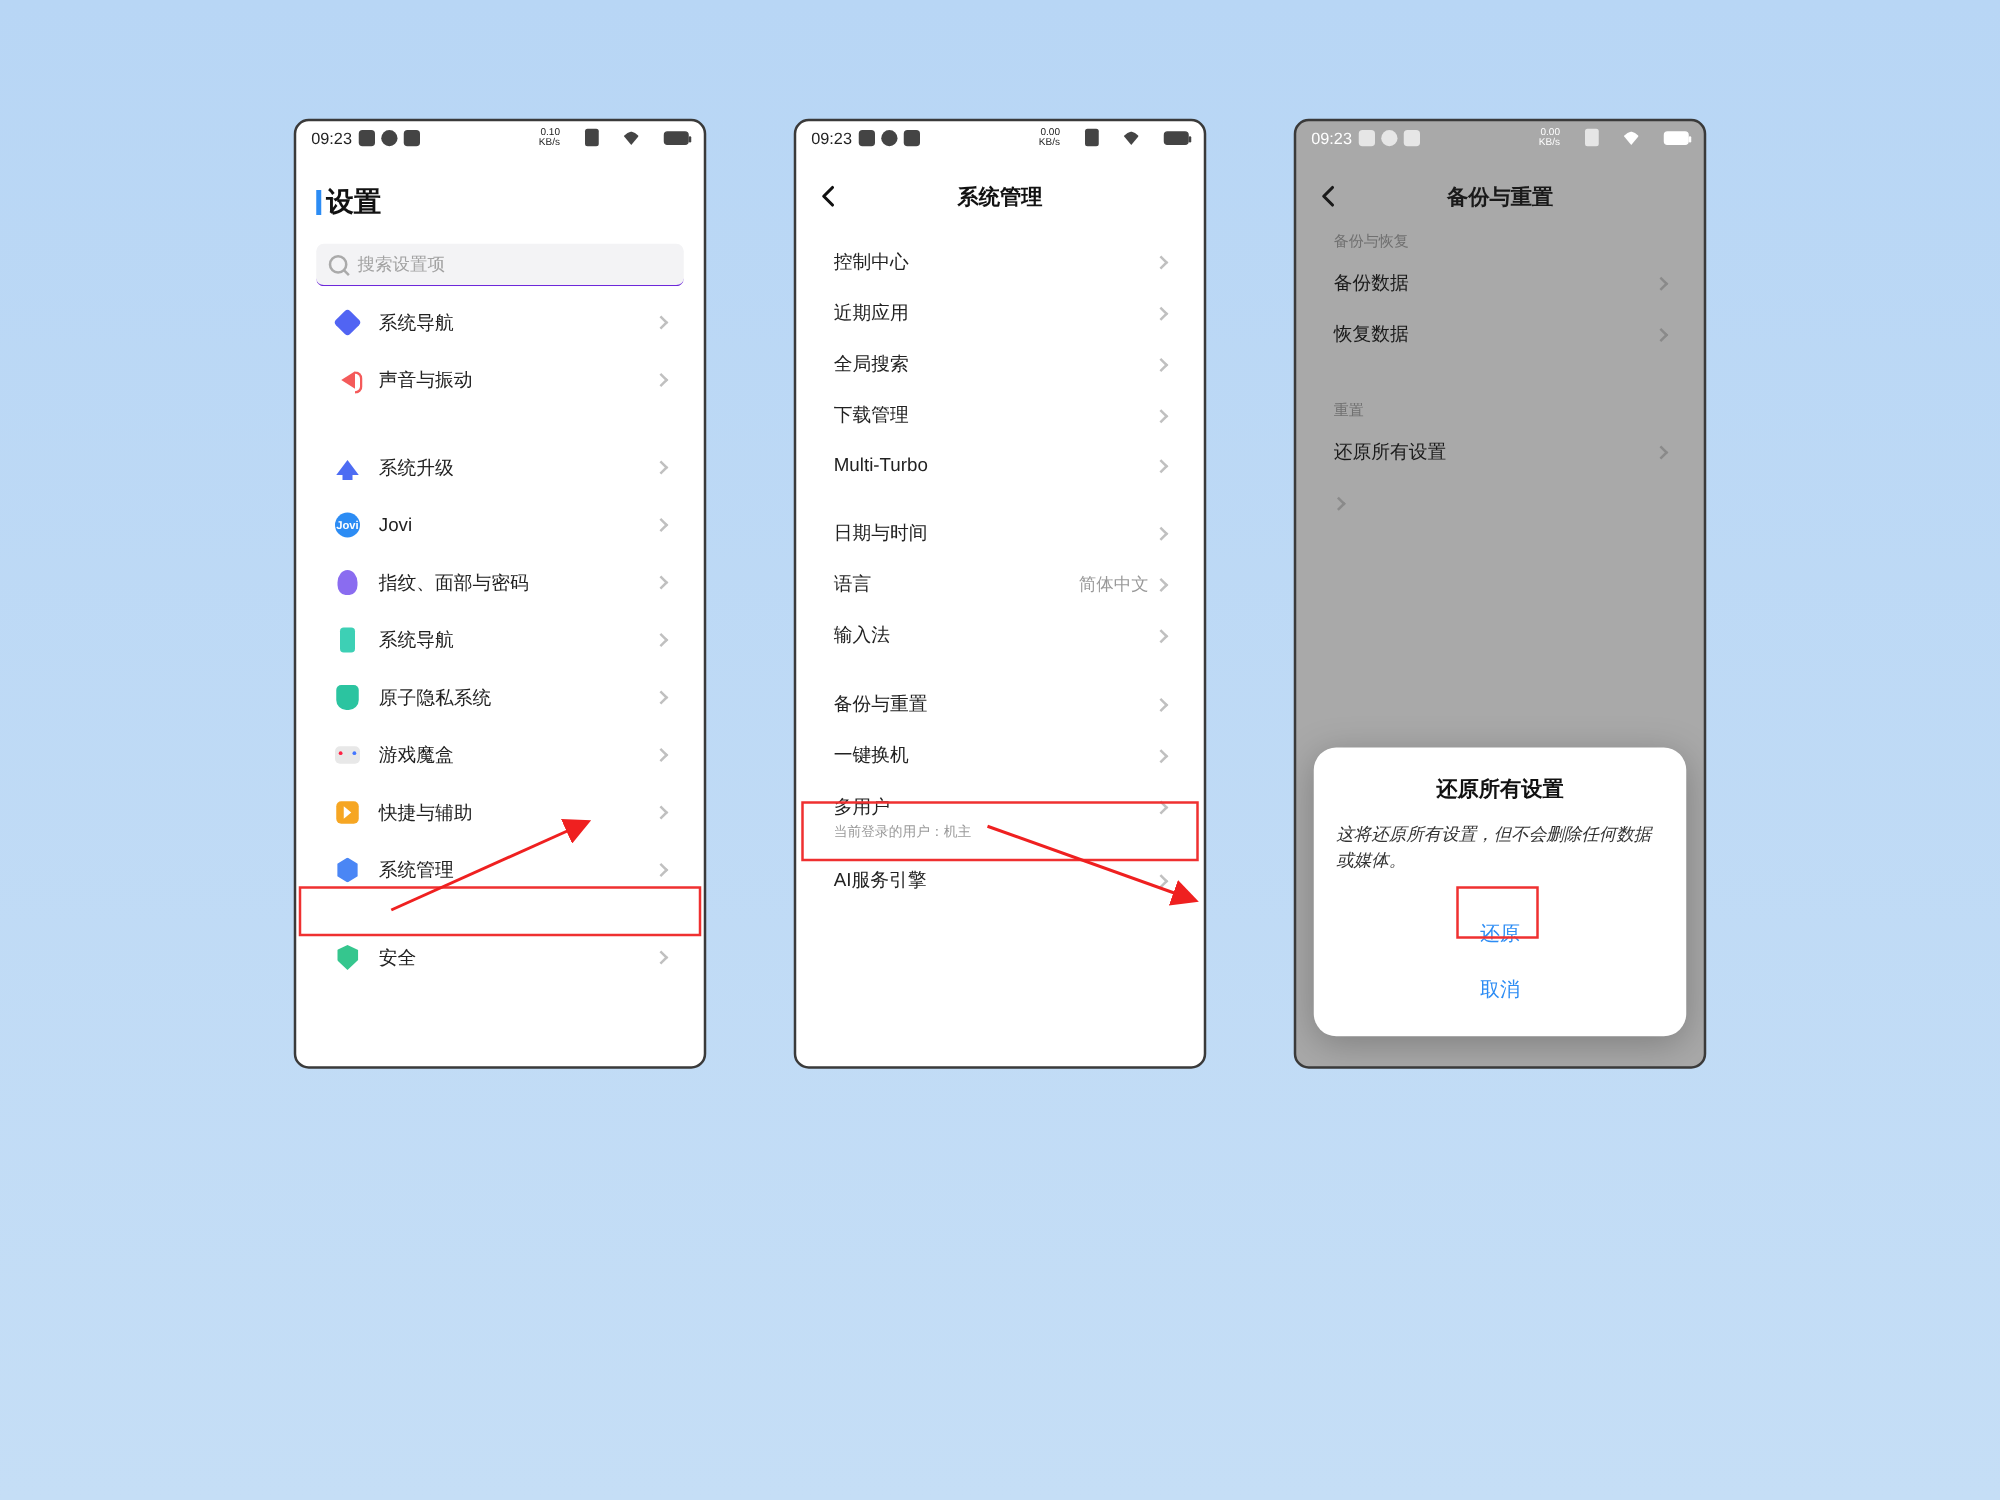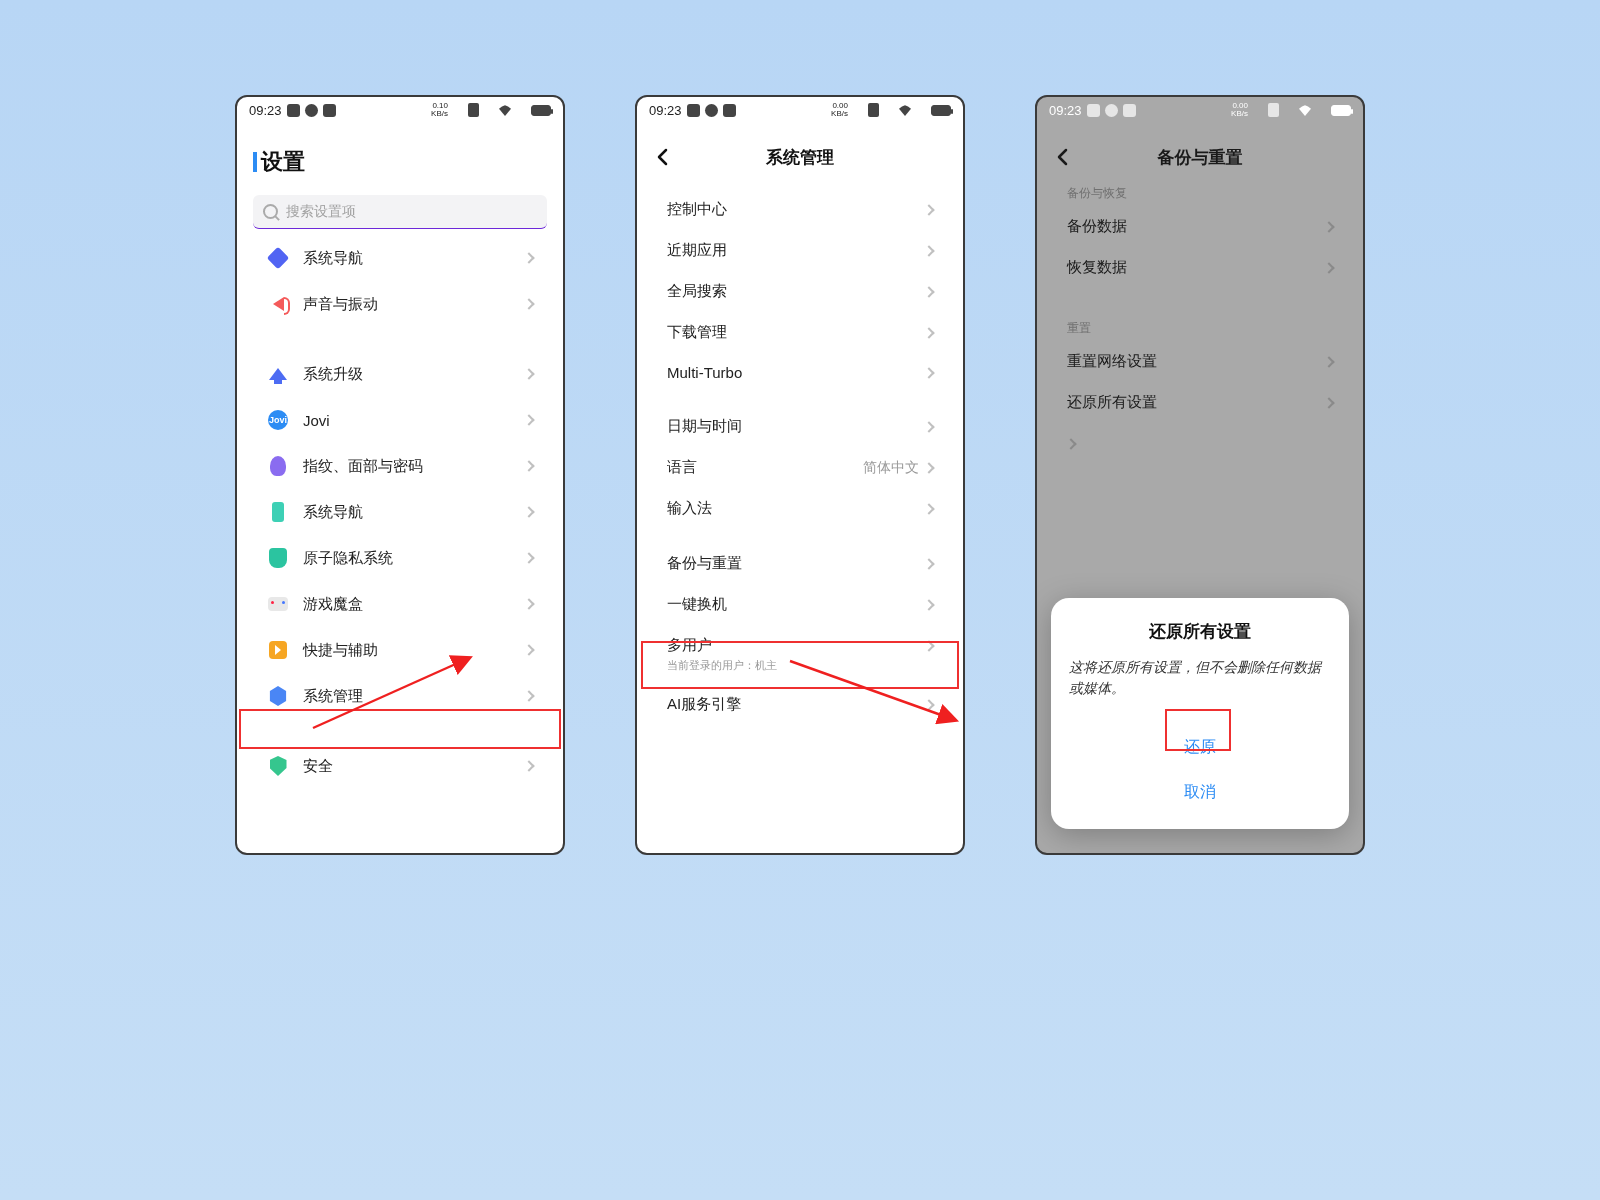--- a/index.html
+++ b/index.html
@@ -506,24 +506,20 @@
     </div>
     <div class="list-item compact">
       <span class="label">恢复数据</span>
       <span class="chev"></span>
     </div>
 
     <div class="gap"></div>
 
     <div class="section-label">重置</div>
     <div class="list-item compact">
-      <span class="label">重置网络设置</span>
-      <span class="chev"></span>
-    </div>
-    <div class="list-item compact">
       <span class="label">还原所有设置</span>
       <span class="chev"></span>
     </div>
     <div class="list-item compact" style="align-items:flex-start">
       <span class="chev" style="margin-top:6px"></span>
     </div>
   </div>
 
   <div class="dialog">
     <div class="dialog-title">还原所有设置</div>

